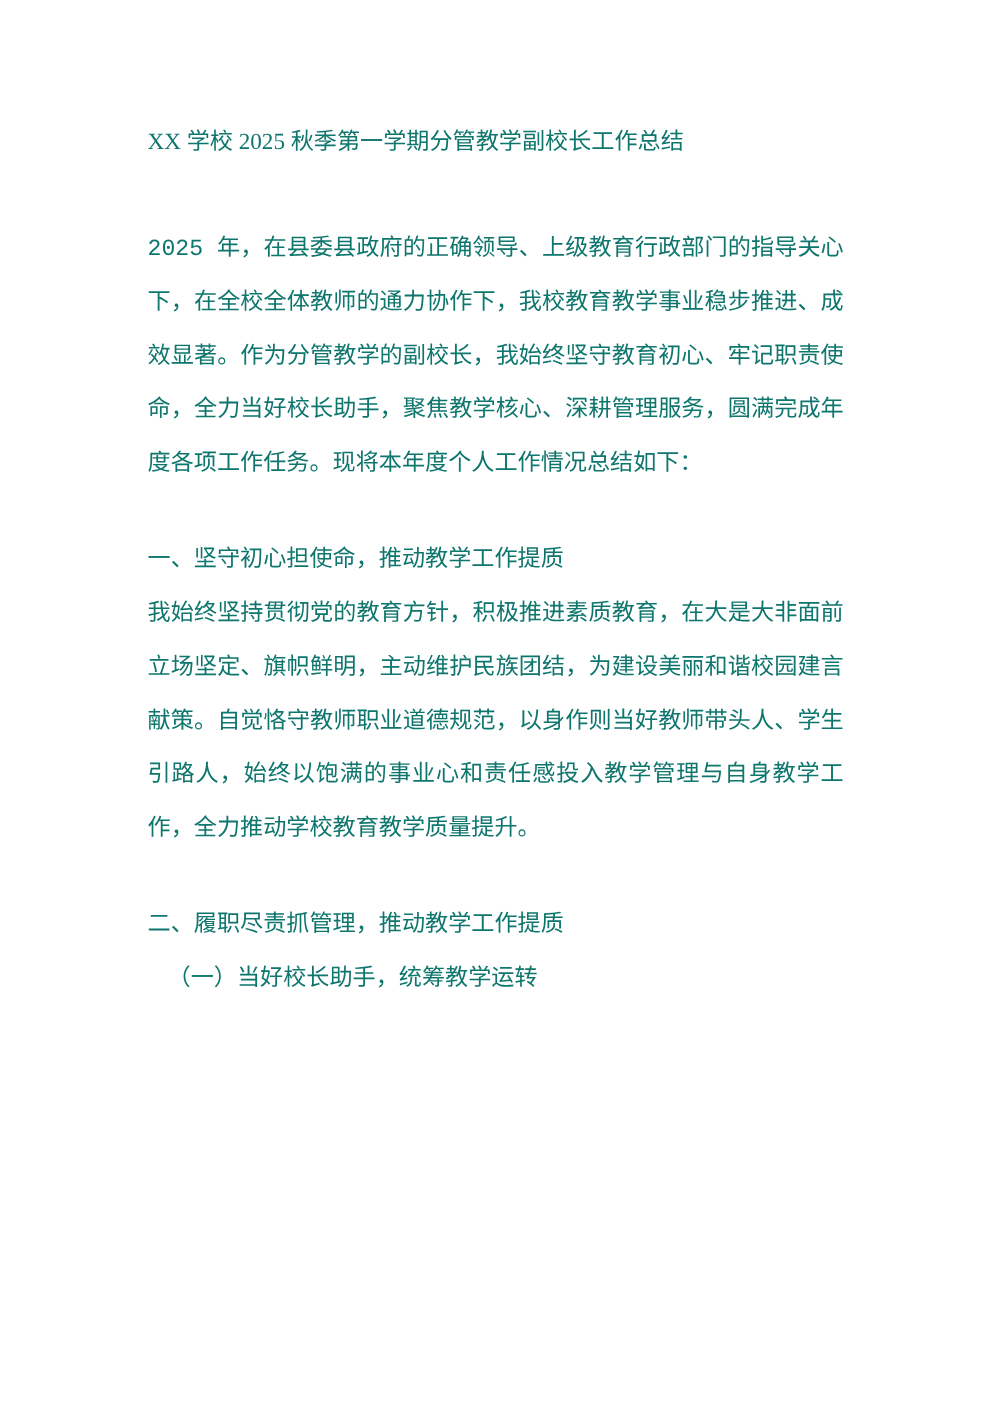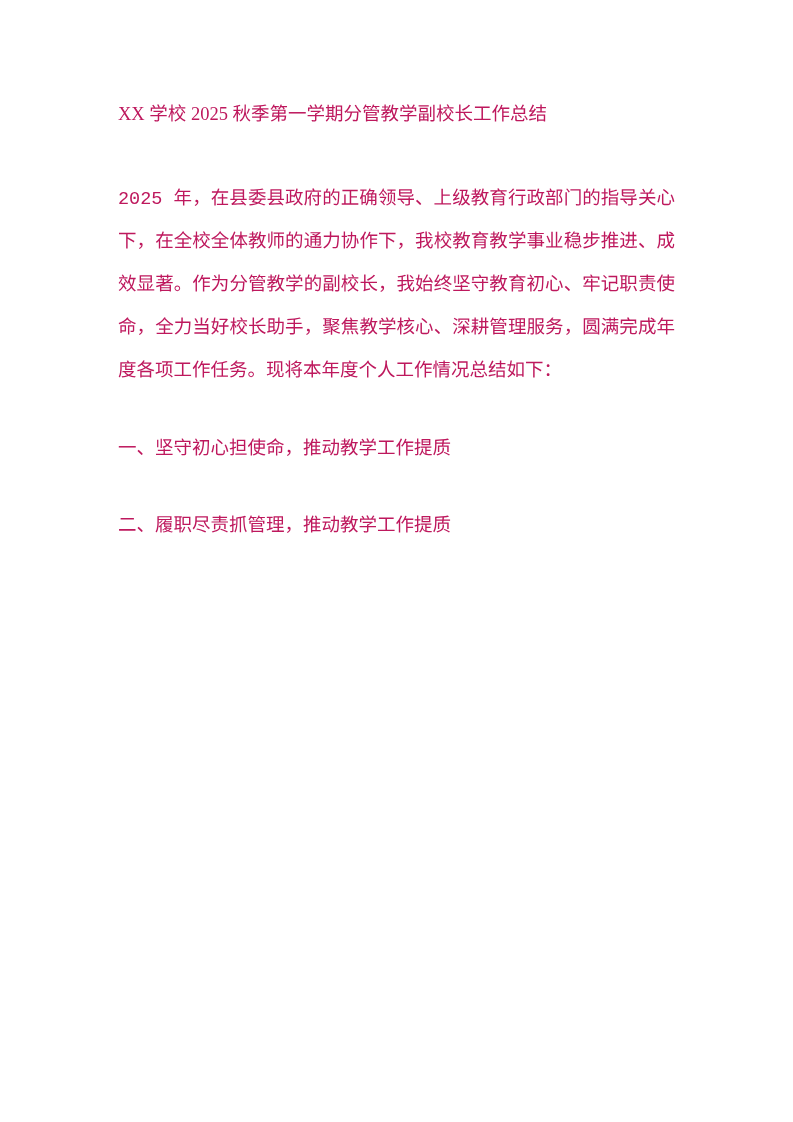--- a/index.html
+++ b/index.html
@@ -8,21 +8,21 @@
     background: #ffffff;
   }
   .page {
     position: relative;
     width: 793px;
     height: 1122px;
     margin: 0 auto;
     background: #ffffff;
     overflow: hidden;
     font-family: "Liberation Serif", "DejaVu Serif", serif;
-    color: #be185d;
+    color: #0f766e;
   }
   .content {
     position: absolute;
     top: 93px;
     left: 118px;
     width: 557px;
   }
   .doc-title,
   .para,
   .sec-heading,
@@ -53,19 +53,21 @@
 
 <div class="page">
   <div class="content">
 
     <h1 class="doc-title">XX 学校 2025 秋季第一学期分管教学副校长工作总结</h1>
 
     <p class="para intro">2025 年，在县委县政府的正确领导、上级教育行政部门的指导关心下，在全校全体教师的通力协作下，我校教育教学事业稳步推进、成效显著。作为分管教学的副校长，我始终坚守教育初心、牢记职责使命，全力当好校长助手，聚焦教学核心、深耕管理服务，圆满完成年度各项工作任务。现将本年度个人工作情况总结如下：</p>
 
     <h2 class="sec-heading">一、坚守初心担使命，推动教学工作提质</h2>
 
+    <p class="para">我始终坚持贯彻党的教育方针，积极推进素质教育，在大是大非面前立场坚定、旗帜鲜明，主动维护民族团结，为建设美丽和谐校园建言献策。自觉恪守教师职业道德规范，以身作则当好教师带头人、学生引路人，始终以饱满的事业心和责任感投入教学管理与自身教学工作，全力推动学校教育教学质量提升。</p>
 
     <h2 class="sec-heading">二、履职尽责抓管理，推动教学工作提质</h2>
 
+    <h3 class="sub-heading">（一）当好校长助手，统筹教学运转</h3>
 
 
   </div>
 </div>
 
 </body></html>

